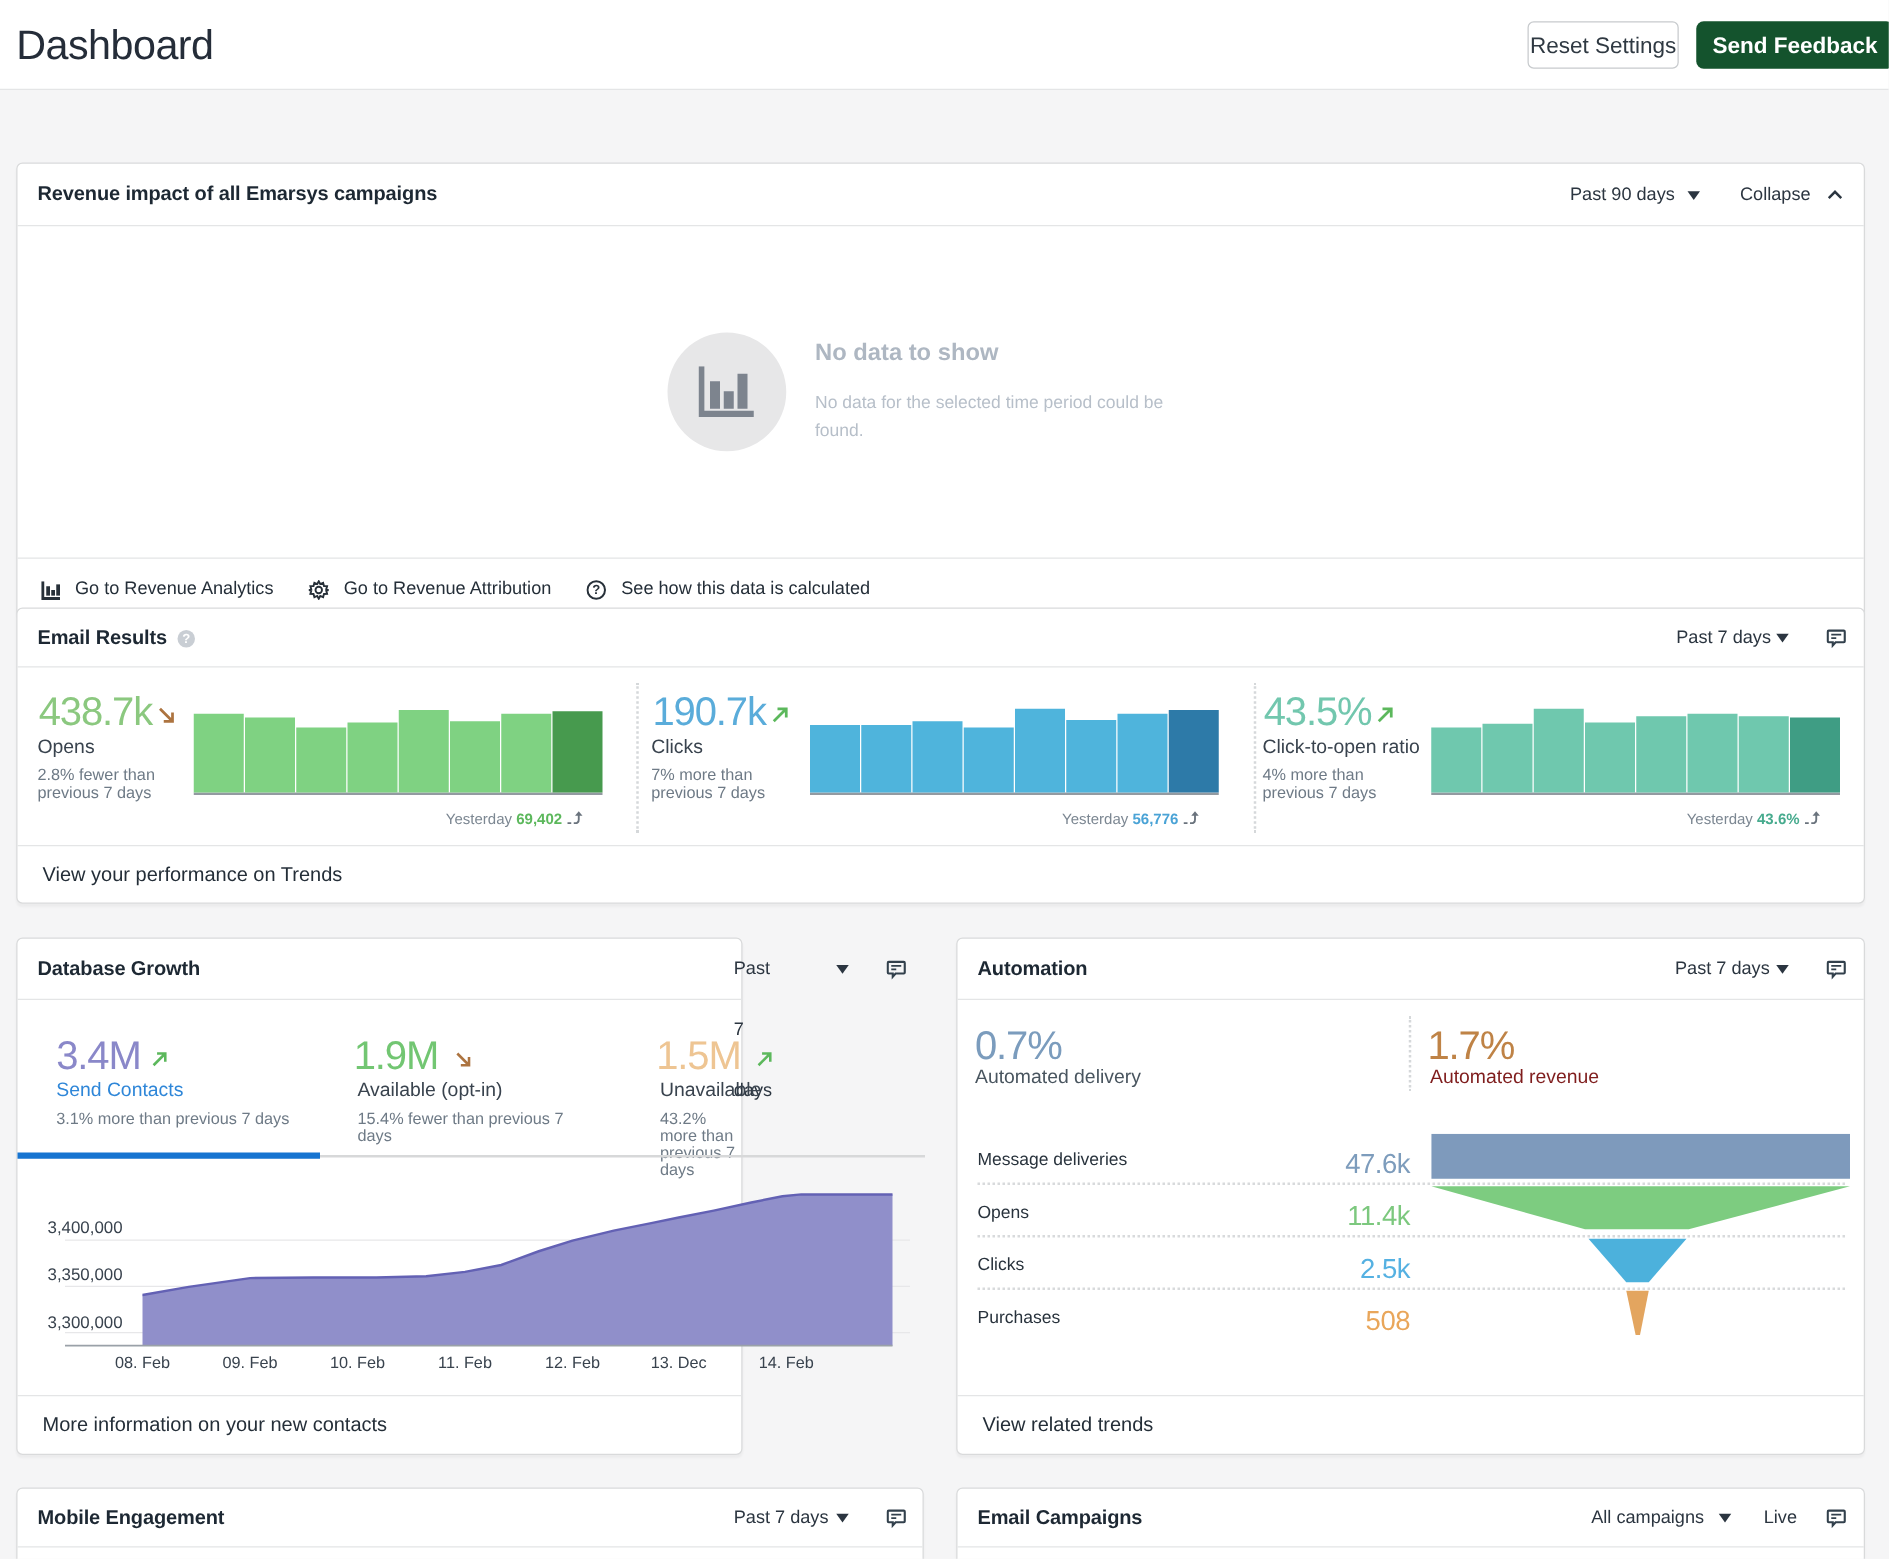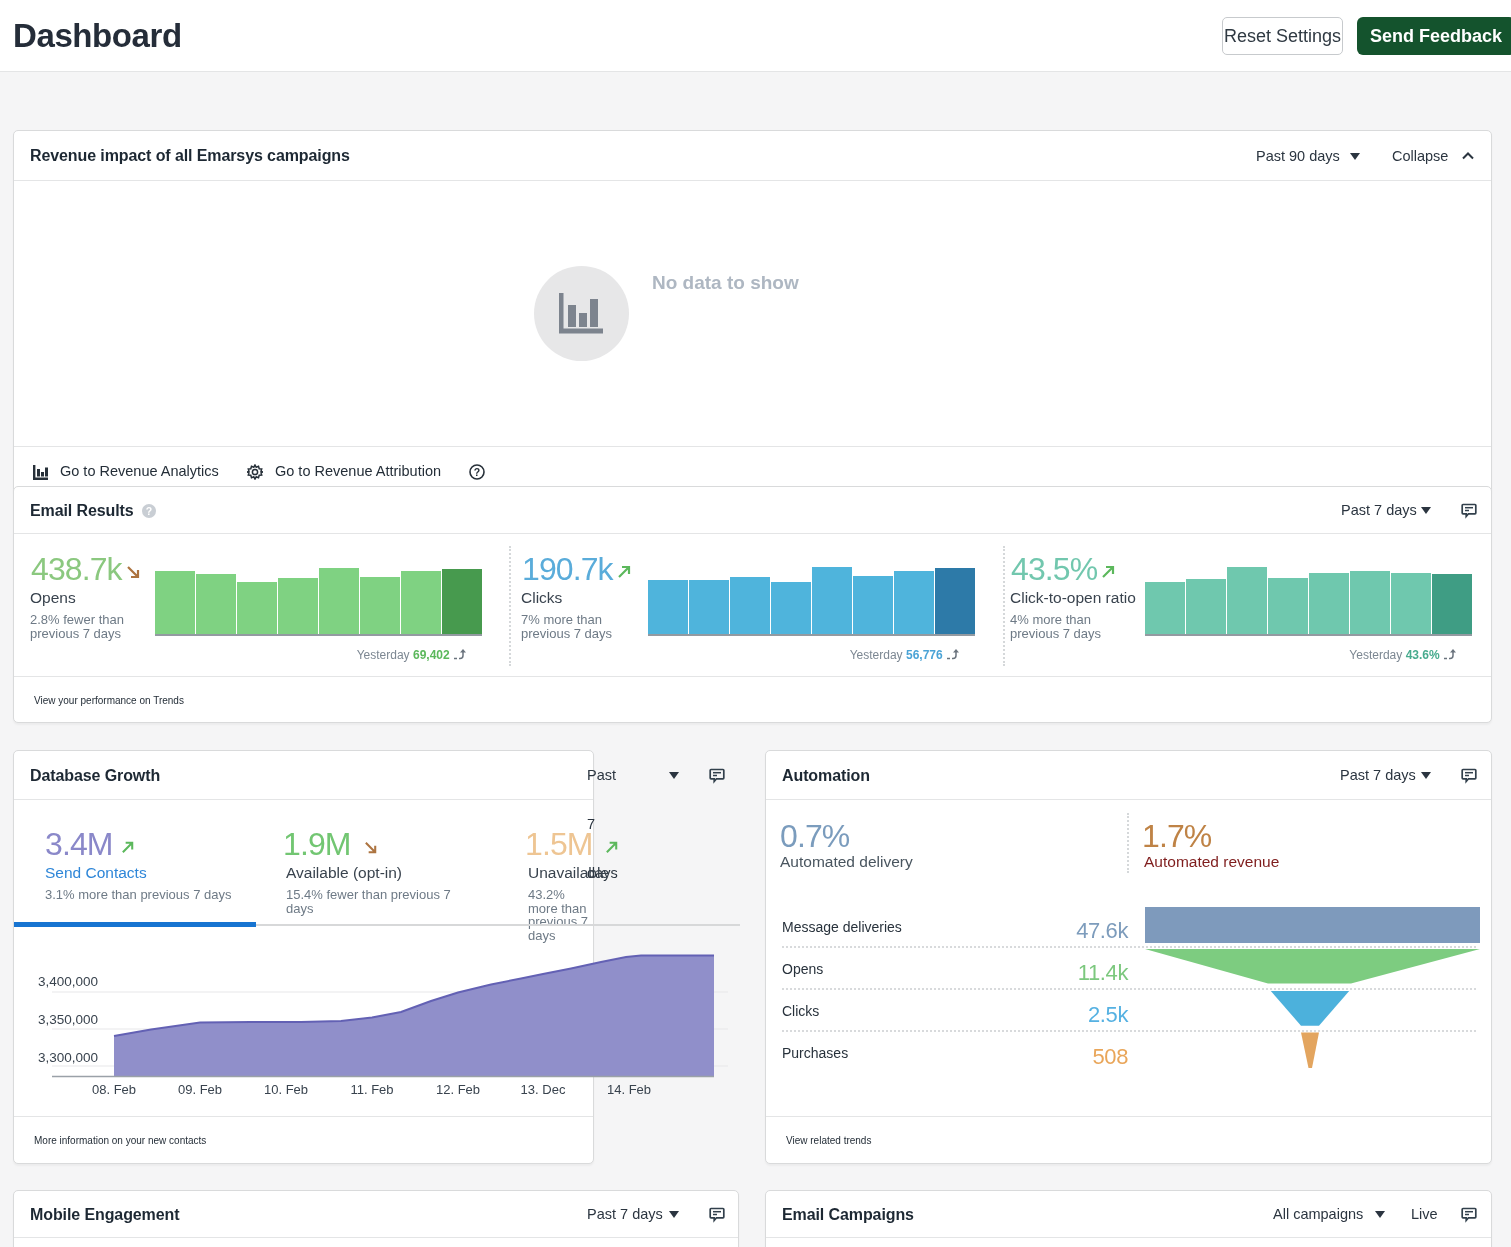--- a/index.html
+++ b/index.html
@@ -1,36 +1,36 @@
 <!DOCTYPE html>
 <html><head>
 <meta charset="utf-8">
 <style>
 * { margin:0; padding:0; box-sizing:border-box; }
 html,body { width:1511px; height:1247px; overflow:hidden; background:#f5f5f6;
   font-family:"Liberation Sans", sans-serif; position:relative; }
 .abs { position:absolute; }
 .topbar { position:absolute; left:0; top:0; width:1511px; height:72px; background:#fff;
   border-bottom:1px solid #e4e5e6; }
-.h1 { position:absolute; left:13px; top:0; line-height:71px; font-size:33px; font-weight:bold;
+.h1 { position:absolute; left:13px; top:0; line-height:71px; font-size:33px; font-weight:normal;
   color:#252d39; letter-spacing:-0.4px; }
 .btn { position:absolute; top:17px; height:38px; border-radius:5px; font-size:18px;
   text-align:center; }
 .btn-reset { left:1222px; width:121px; background:#fff; border:1px solid #c7cacd;
   color:#2f3942; line-height:36px; }
 .btn-send { left:1357px; width:158px; background:#14532d; color:#fff; font-weight:bold;
   line-height:38px; border-radius:6px; }
 .card { position:absolute; background:#fff; border:1px solid #d9dadb; border-radius:5px;
   box-shadow:0 2px 2px rgba(0,0,0,0.04); }
 .chead { position:absolute; left:0; top:0; right:0; border-bottom:1px solid #e4e5e6; }
 .ctitle { position:absolute; left:16px; font-size:16px; letter-spacing:-0.1px; font-weight:bold; color:#1d2833; }
 .hctl { position:absolute; font-size:14.5px; color:#2b3540; }
 .tri { position:absolute; width:0; height:0; border-left:5.5px solid transparent;
   border-right:5.5px solid transparent; border-top:7px solid #2b3540; }
-.cfoot { position:absolute; left:0; right:0; border-top:1px solid #e4e5e6; font-size:10px;
+.cfoot { position:absolute; left:0; right:0; border-top:1px solid #e4e5e6; font-size:16px;
   color:#242e38; }
 .big { position:absolute; font-size:32px; line-height:32px; letter-spacing:-0.9px; white-space:nowrap; }
 .slabel { position:absolute; font-size:15.5px; color:#39434e; white-space:nowrap; }
 .ssub { position:absolute; font-size:13px; line-height:13.5px; color:#6e7a86; }
 .bars { position:absolute; display:flex; align-items:flex-end; gap:1px;
   border-bottom:2px solid #939aa1; }
 .bars div { width:40px; }
 .yest { position:absolute; font-size:12px; color:#7c8792; white-space:nowrap; }
 .yest b { font-size:12px; }
 .dotv { position:absolute; border-left:2px dotted #d5d8da; width:0; }
@@ -60,40 +60,42 @@
   </svg>
 
   <div class="abs" style="left:520px; top:135px; width:95px; height:95px; border-radius:50%; background:#e7e7e8;"></div>
   <svg class="abs" style="left:545px; top:162px;" width="46" height="42" viewBox="0 0 46 42">
     <path d="M2 0 V38 H44" stroke="#7d848e" stroke-width="5" fill="none"></path>
     <rect x="9" y="12" width="8" height="22" fill="#7d848e"></rect>
     <rect x="20" y="20" width="8" height="14" fill="#7d848e"></rect>
     <rect x="31" y="6" width="8" height="28" fill="#7d848e"></rect>
   </svg>
   <div class="abs" style="left:638px; top:141px; font-size:19px; font-weight:bold; color:#aeb7c2;">No data to show</div>
+  <div class="abs" style="left:638px; top:179px; width:300px; font-size:14px; line-height:23px; color:#b7bfc9;">No data for the selected time period could be found.</div>
 
   <div class="cfoot" style="top:315px; height:48px; font-size:14.5px;">
     <svg class="abs" style="left:19px; top:18px;" width="15" height="15" viewBox="0 0 15 15">
       <path d="M1.2 0 V13.8 H15" stroke="#273039" stroke-width="2.4" fill="none"></path>
       <rect x="4" y="4" width="3" height="7.5" fill="#273039"></rect>
       <rect x="8" y="7" width="3" height="4.5" fill="#273039"></rect>
       <rect x="12" y="2.5" width="3" height="9" fill="#273039"></rect>
     </svg>
     <div class="abs" style="left:46px; line-height:48px;">Go to Revenue Analytics</div>
     <svg class="abs" style="left:233px; top:17px;" width="16" height="16" viewBox="0 0 16 16">
       <g fill="none" stroke="#273039" stroke-width="1.5">
         <circle cx="8" cy="8" r="2.6"></circle>
         <path d="M8 1 L9.2 3.2 L11.5 2.3 L12.2 4.8 L14.7 4.9 L14 7.3 L16 8 L14 8.7 L14.7 11.1 L12.2 11.2 L11.5 13.7 L9.2 12.8 L8 15 L6.8 12.8 L4.5 13.7 L3.8 11.2 L1.3 11.1 L2 8.7 L0 8 L2 7.3 L1.3 4.9 L3.8 4.8 L4.5 2.3 L6.8 3.2 Z"></path>
       </g>
     </svg>
     <div class="abs" style="left:261px; line-height:48px;">Go to Revenue Attribution</div>
     <svg class="abs" style="left:455px; top:17px;" width="16" height="16" viewBox="0 0 16 16">
       <circle cx="8" cy="8" r="7" fill="none" stroke="#273039" stroke-width="1.6"></circle>
       <text x="8" y="11.6" text-anchor="middle" font-size="10.5" font-weight="bold" fill="#273039" font-family="Liberation Sans">?</text>
     </svg>
+    <div class="abs" style="left:483px; line-height:48px;">See how this data is calculated</div>
   </div>
 </div>
 
 <div class="card" style="left:13px; top:486px; width:1479px; height:237px;">
   <div class="chead" style="height:47px;"></div>
   <div class="ctitle" style="line-height:47px; top:0;">Email Results</div>
   <div class="abs" style="left:128px; top:17px; width:14px; height:14px; border-radius:50%; background:#c9ced4; color:#fff; font-size:10.5px; font-weight:bold; text-align:center; line-height:14px;">?</div>
   <div class="hctl" style="left:1327px; line-height:47px; top:0;">Past 7 days</div>
   <div class="tri" style="left:1407px; top:20px;"></div>
   <svg class="abs" style="left:1447px; top:16px;" width="16" height="16" viewBox="0 0 16 16">

